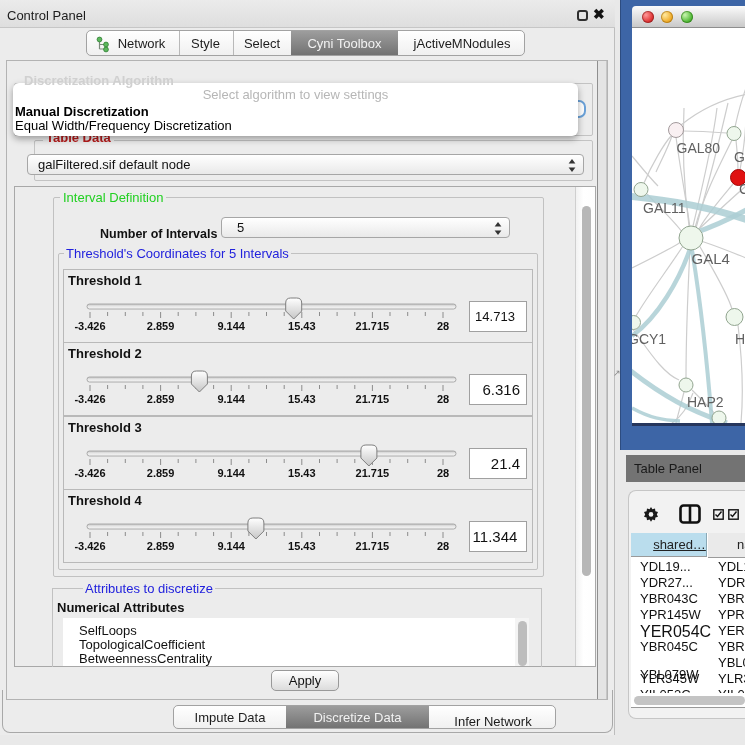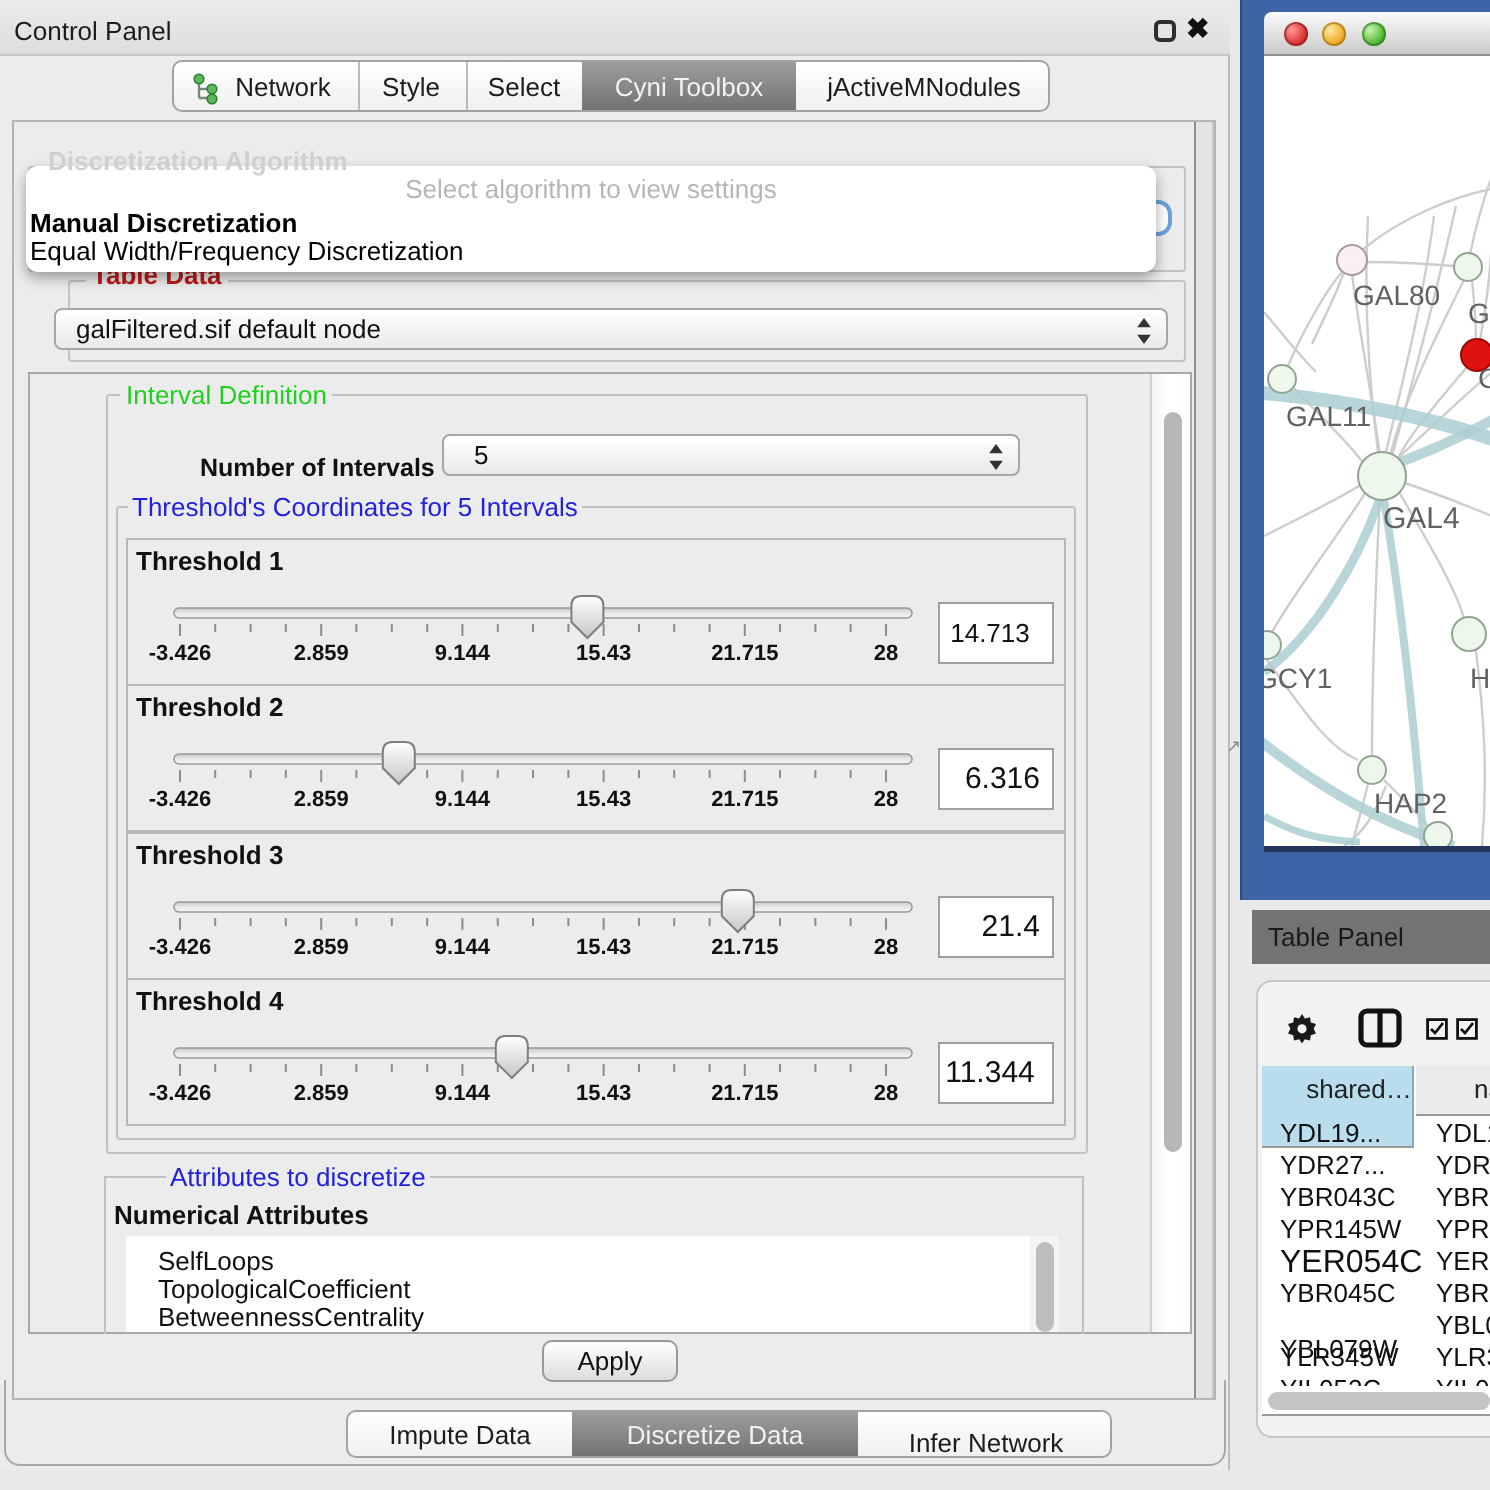--- a/index.html
+++ b/index.html
@@ -252,21 +252,21 @@
 </svg>
 <svg class="abs" style="left:713px;top:509px;" width="11" height="11" viewBox="0 0 11 11">
 <rect x="0.8" y="0.8" width="9.4" height="9.4" fill="none" stroke="#111" stroke-width="1.4"></rect>
 <path d="M2.5,5.5 L4.5,7.5 L8.5,2.5" fill="none" stroke="#111" stroke-width="1.4"></path>
 </svg>
 <svg class="abs" style="left:728px;top:509px;" width="11" height="11" viewBox="0 0 11 11">
 <rect x="0.8" y="0.8" width="9.4" height="9.4" fill="none" stroke="#111" stroke-width="1.4"></rect>
 <path d="M2.5,5.5 L4.5,7.5 L8.5,2.5" fill="none" stroke="#111" stroke-width="1.4"></path>
 </svg>
 <div class="abs" style="left:631px;top:533px;width:114px;height:175px;background:#fff;overflow:hidden;border-bottom:1px solid #999;">
-<div class="abs" style="left:0;top:0;width:76px;height:41px;background:#badded;border-right:1px solid #8aa8b5;border-bottom:1px solid #9a9a9a;text-align:center;line-height:24px;font-size:13px;color:#222;padding-left:22px;">shared…</div>
+<div class="abs" style="left:0;top:0;width:76px;height:24px;background:#badded;border-right:1px solid #8aa8b5;border-bottom:1px solid #9a9a9a;text-align:center;line-height:24px;font-size:13px;color:#222;padding-left:22px;text-decoration:underline;">shared…</div>
 <div class="abs" style="left:77px;top:0;width:37px;height:25px;background:#eaeaea;border-bottom:1px solid #9a9a9a;font-size:13px;color:#222;line-height:24px;padding-left:29px;">na</div>
 <div class="abs" style="left:9px;top:26px;font-size:13px;color:#111;">YDL19...</div>
 <div class="abs" style="left:87px;top:26px;font-size:13px;color:#111;">YDL1</div>
 <div class="abs" style="left:9px;top:42px;font-size:13px;color:#111;">YDR27...</div>
 <div class="abs" style="left:87px;top:42px;font-size:13px;color:#111;">YDR2</div>
 <div class="abs" style="left:9px;top:58px;font-size:13px;color:#111;">YBR043C</div>
 <div class="abs" style="left:87px;top:58px;font-size:13px;color:#111;">YBR0</div>
 <div class="abs" style="left:9px;top:74px;font-size:13px;color:#111;">YPR145W</div>
 <div class="abs" style="left:87px;top:74px;font-size:13px;color:#111;">YPR1</div>
 <div class="abs" style="left:9px;top:90px;font-size:16px;color:#111;">YER054C</div>

